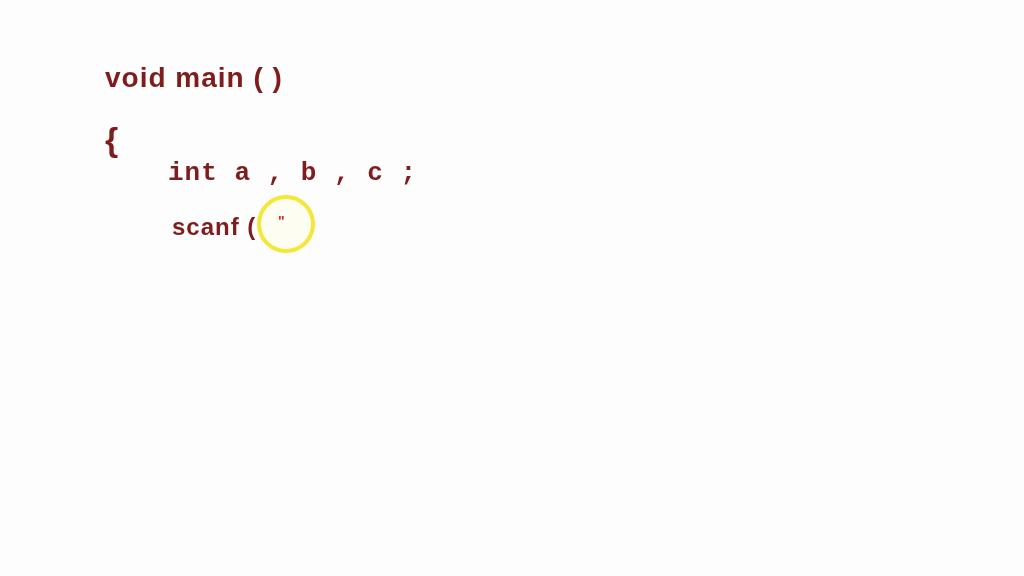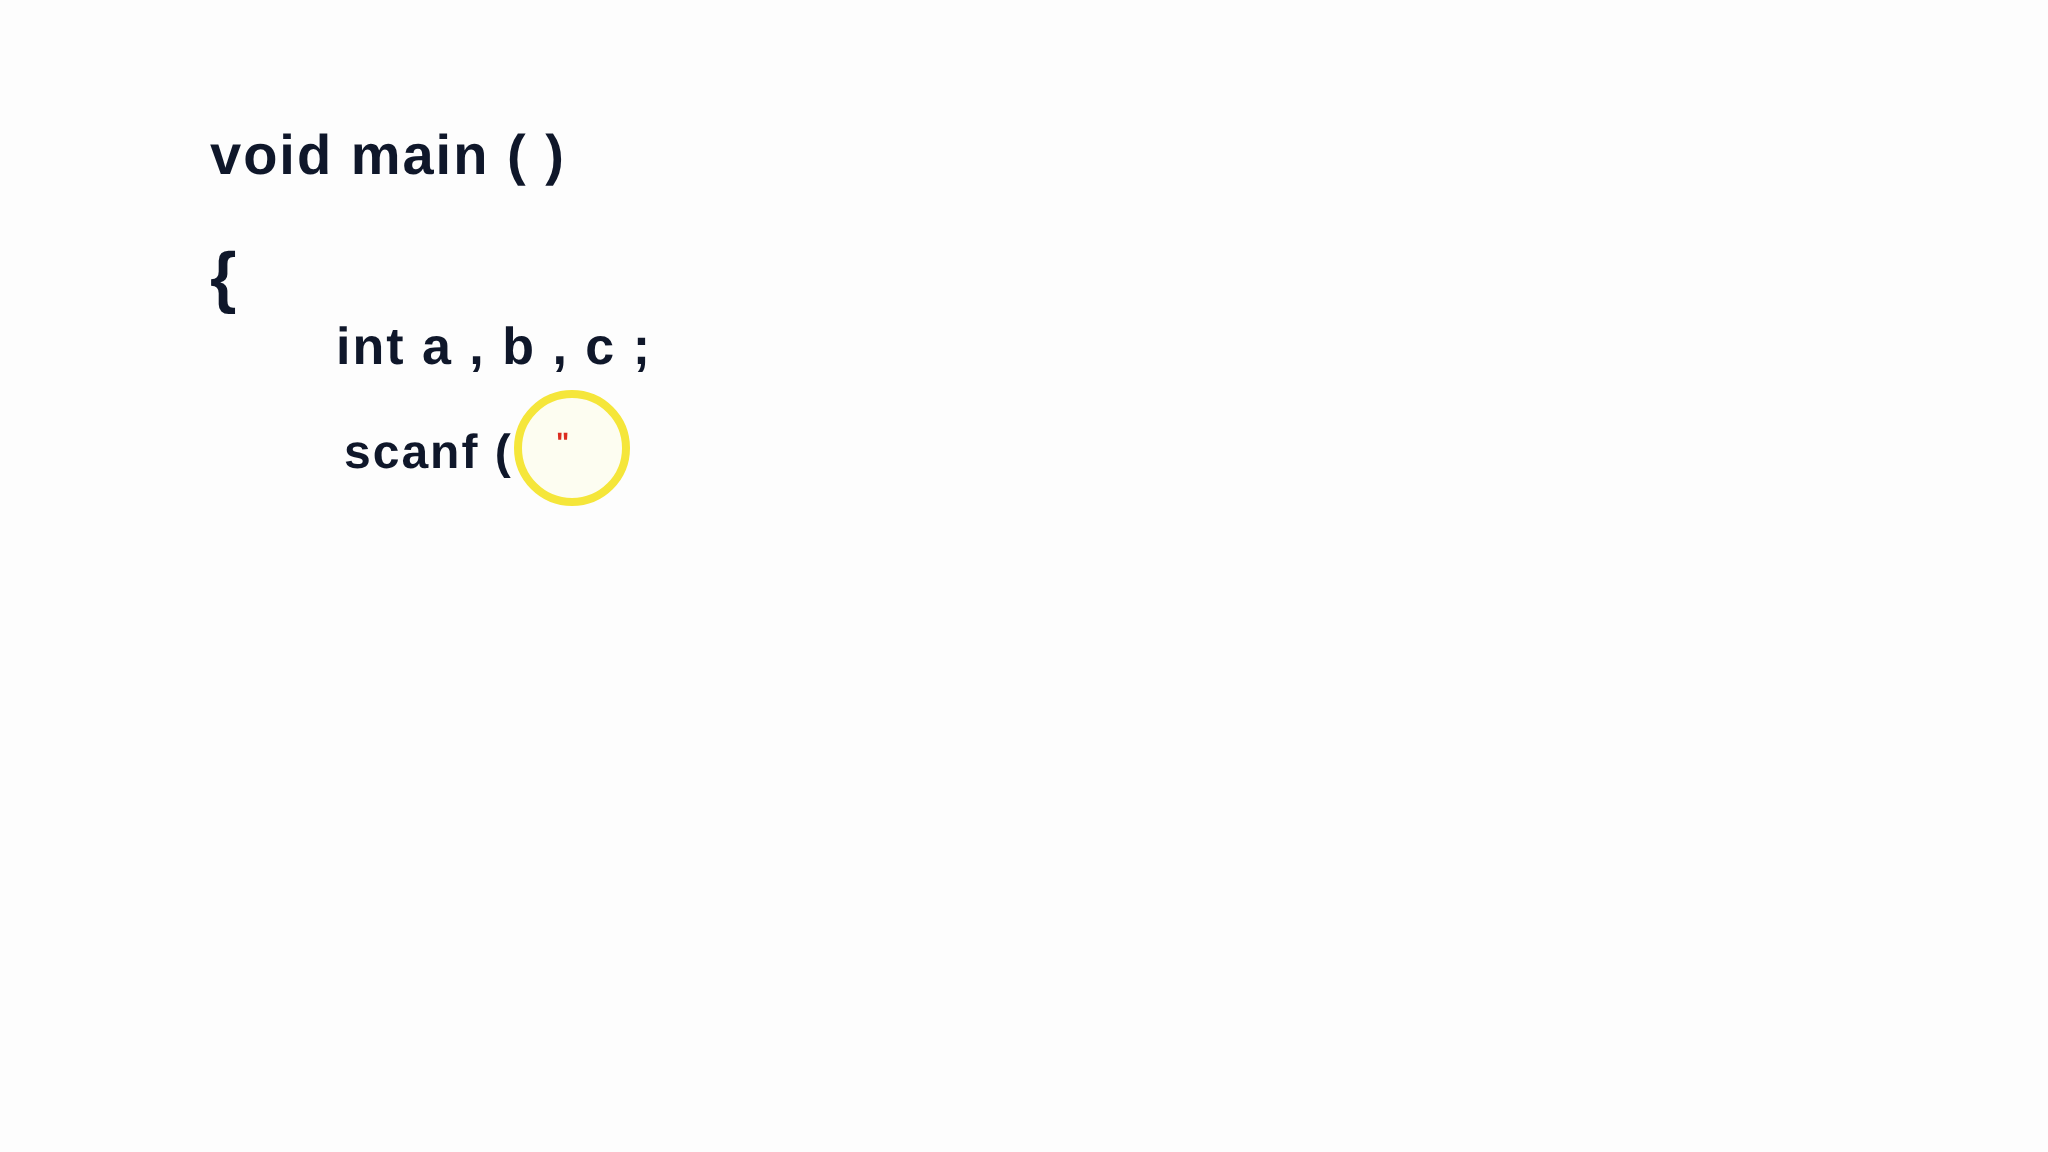--- a/index.html
+++ b/index.html
@@ -10,40 +10,41 @@
     body {
       width: 1024px;
       height: 576px;
       background: #fdfdfd;
       position: relative;
       font-family: 'Comic Sans MS', cursive, sans-serif;
       overflow: hidden;
     }
     .handwritten {
       position: absolute;
-      color: #0f172a;
+      color: #7f1d1d;
       font-weight: 600;
       white-space: nowrap;
     }
     .line1 {
       left: 105px;
       top: 62px;
       font-size: 28px;
       letter-spacing: 1px;
     }
     .line2 {
       left: 105px;
       top: 120px;
       font-size: 34px;
     }
     .line3 {
       left: 168px;
       top: 158px;
       font-size: 26px;
       letter-spacing: 1px;
+      font-family: Liberation Mono, monospace;
     }
     .line4 {
       left: 172px;
       top: 213px;
       font-size: 24px;
       letter-spacing: 1px;
     }
     .cursor-highlight {
       position: absolute;
       left: 257px;

